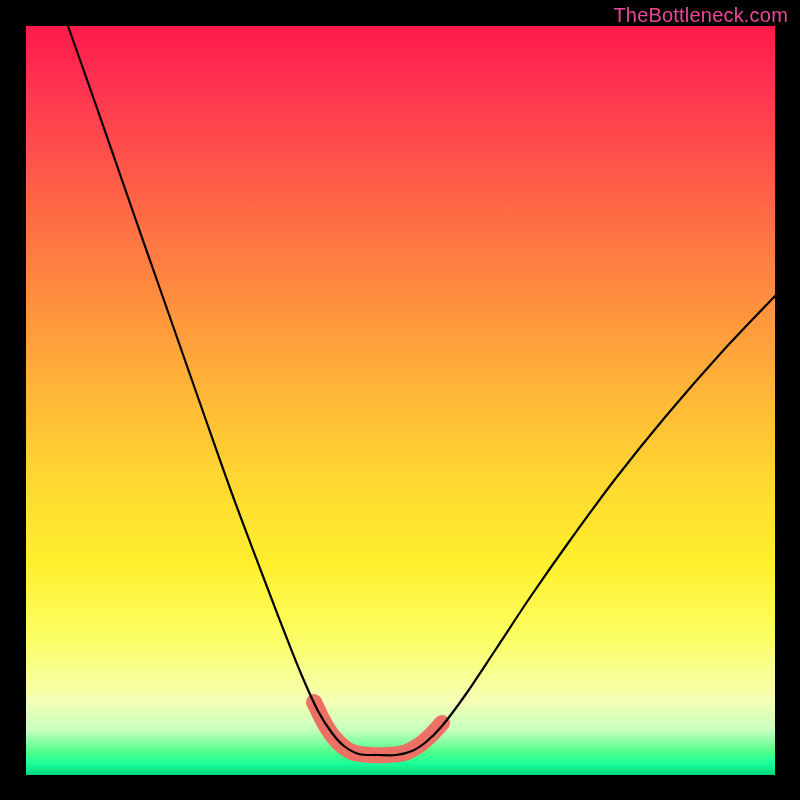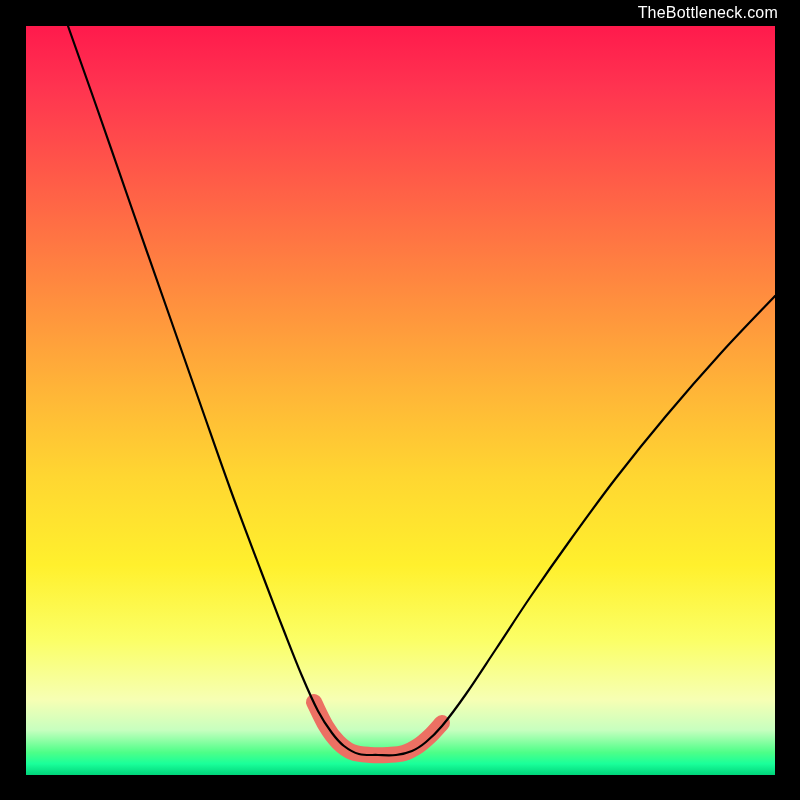--- a/index.html
+++ b/index.html
@@ -34,23 +34,23 @@
       #fbff66 82%,
       #f6ffb4 90%,
       #c7ffbf 94%,
       #4dff88 97%,
       #1aff9a 98.5%,
       #00d47a 100%);
   }
   .watermark {
     position: absolute;
     top: 4px;
-    right: 22px;
-    color: #ffffff;
-    font-size: 16px;
+    right: 12px;
+    color: #ec4899;
+    font-size: 20px;
     font-weight: 500;
     letter-spacing: 0.2px;
     user-select: none;
   }
   svg.curve {
     position: absolute;
     left: 0;
     top: 0;
     width: 749px;
     height: 749px;

